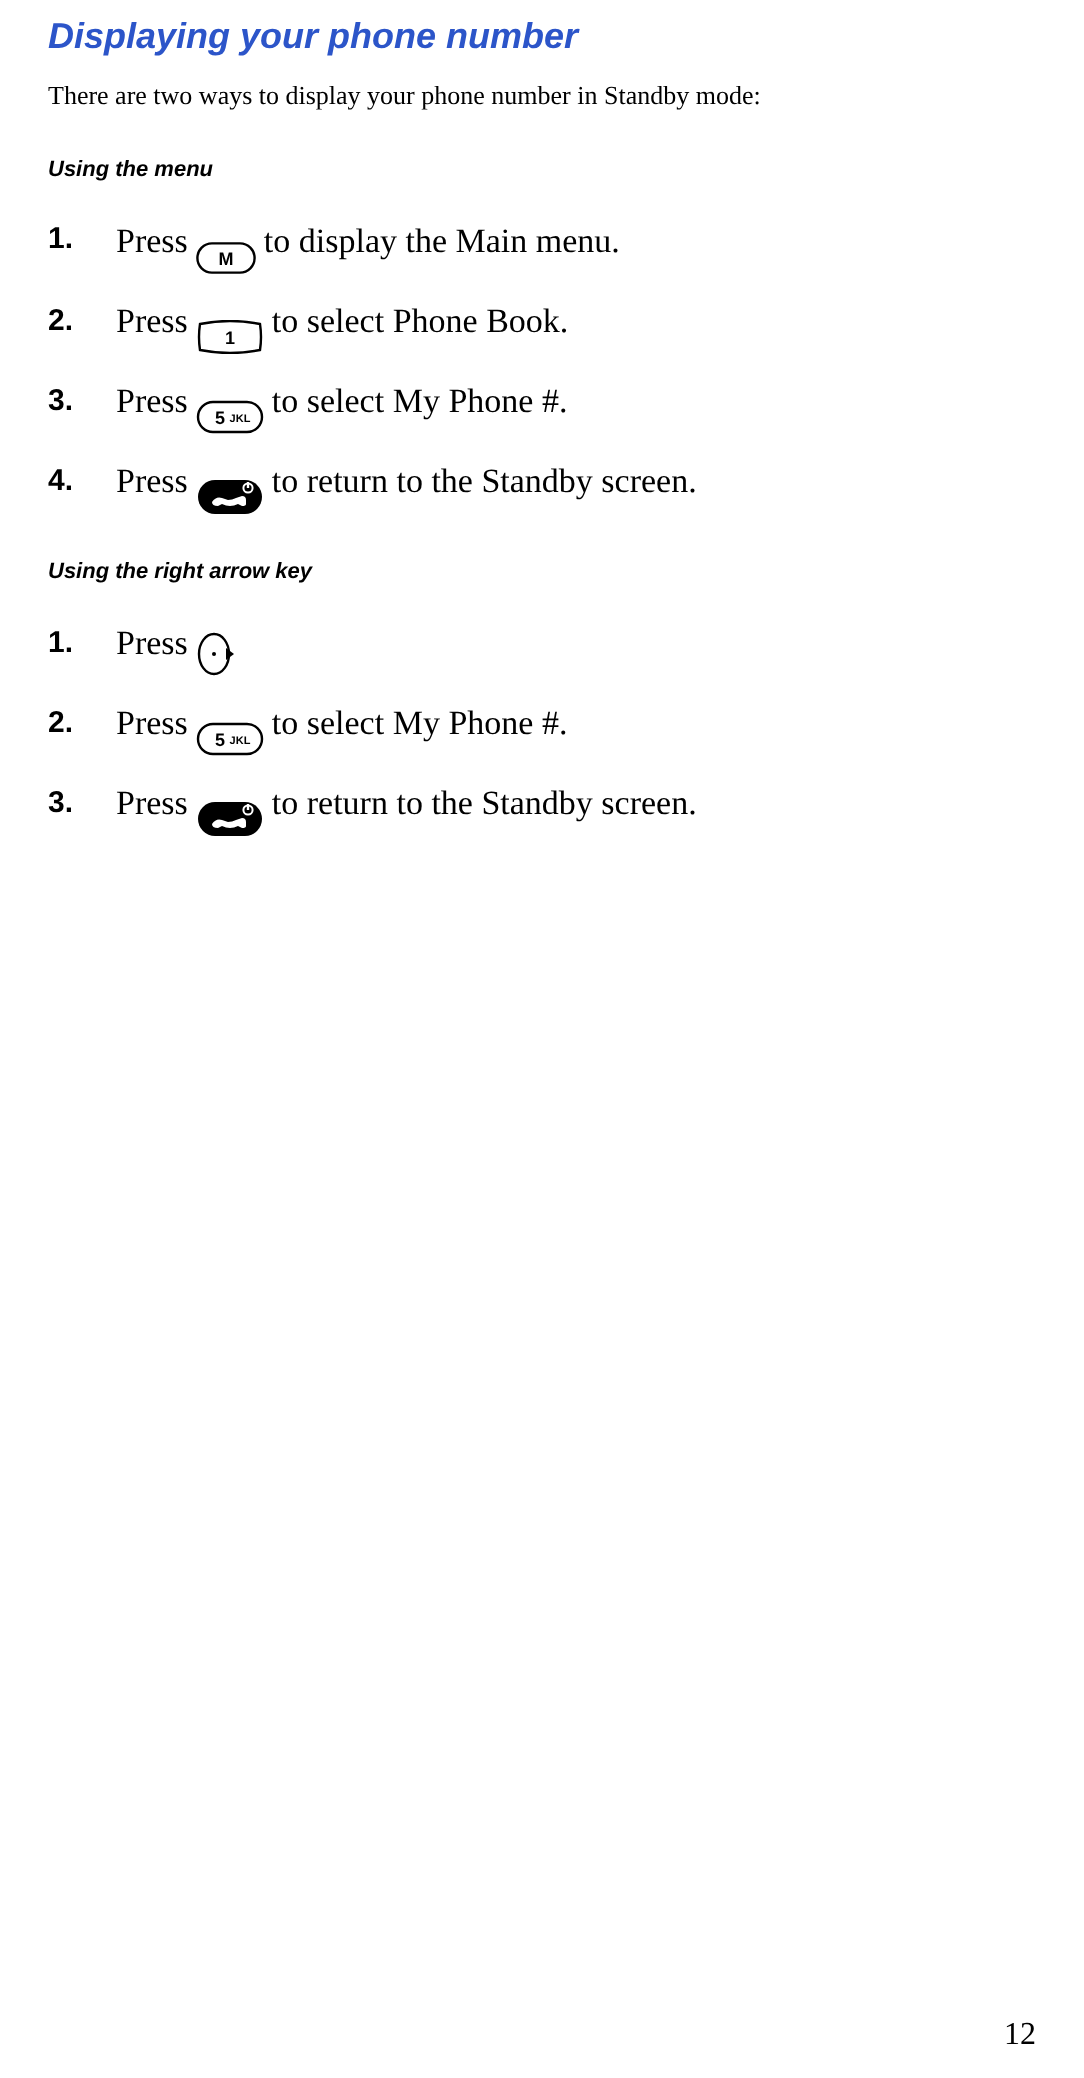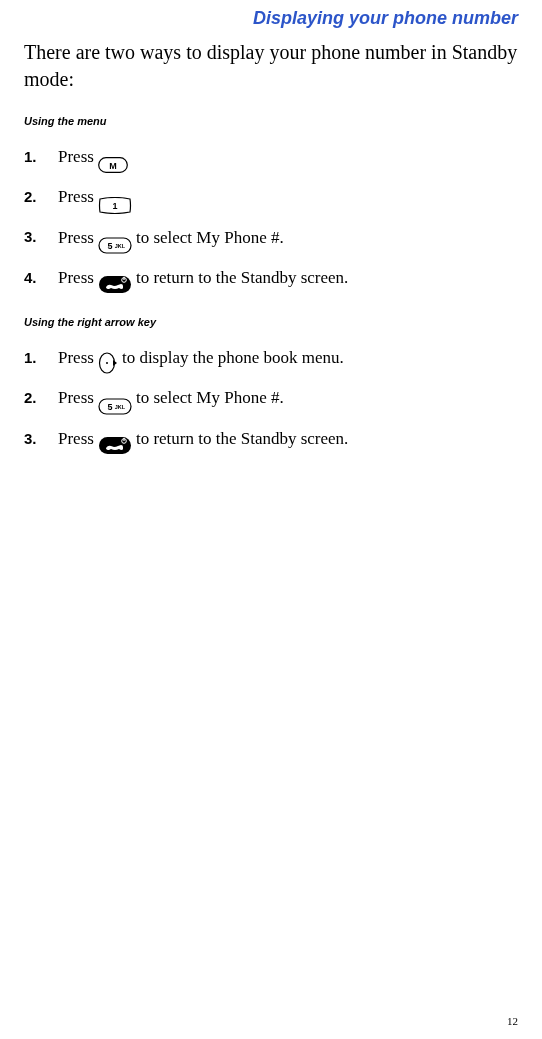--- a/index.html
+++ b/index.html
@@ -12,24 +12,23 @@
       padding: 8px 24px 12px 24px;
       position: relative;
     }
     .section-title {
       font-family: Verdana, Geneva, sans-serif;
       font-weight: bold;
       font-style: italic;
       color: #2c55c9;
       font-size: 18px;
       margin-bottom: 10px;
-      text-align: right;
     }
     .intro {
-      font-size: 20px;
+      font-size: 13px;
       line-height: 1.35;
       margin-bottom: 22px;
     }
     .sub-heading {
       font-family: Verdana, Geneva, sans-serif;
       font-weight: bold;
       font-style: italic;
       font-size: 11px;
       margin-bottom: 14px;
     }
@@ -61,21 +60,21 @@
       display: inline-flex;
       align-items: center;
       justify-content: center;
       margin: 0 4px;
       vertical-align: middle;
     }
     .page-num {
       position: absolute;
       bottom: 12px;
       right: 24px;
-      font-size: 11px;
+      font-size: 16px;
     }
   </style>
 </head>
 <body>
 
 <h2 class="section-title">Displaying your phone number</h2>
 
 <p class="intro">There are two ways to display your phone number in Standby mode:</p>
 
 <h3 class="sub-heading">Using the menu</h3>
@@ -84,32 +83,34 @@
   <li>
     <span class="step-num">1.</span>
     <span class="step-text">
       <span>Press </span>
       <span class="key-icon">
         <svg width="30" height="16" viewBox="0 0 30 16">
           <rect x="0.7" y="0.7" width="28.6" height="14.6" rx="7.3" fill="none" stroke="#000" stroke-width="1.2"></rect>
           <text x="15" y="11.5" text-anchor="middle" font-family="Arial" font-size="9" font-weight="bold">M</text>
         </svg>
       </span>
+      <span> to display the Main menu.</span>
     </span>
   </li>
   <li>
     <span class="step-num">2.</span>
     <span class="step-text">
       <span>Press </span>
       <span class="key-icon">
         <svg width="34" height="17" viewBox="0 0 34 17">
           <path d="M2,2 Q17,-1 32,2 Q33,8.5 32,15 Q17,18 2,15 Q1,8.5 2,2 Z" fill="none" stroke="#000" stroke-width="1.2"></path>
           <text x="17" y="12" text-anchor="middle" font-family="Arial" font-size="9" font-weight="bold">1</text>
         </svg>
       </span>
+      <span> to select Phone Book.</span>
     </span>
   </li>
   <li>
     <span class="step-num">3.</span>
     <span class="step-text">
       <span>Press </span>
       <span class="key-icon">
         <svg width="34" height="17" viewBox="0 0 34 17">
           <rect x="1" y="1" width="32" height="15" rx="7.5" fill="none" stroke="#000" stroke-width="1.2"></rect>
           <text x="12" y="12" text-anchor="middle" font-family="Arial" font-size="9" font-weight="bold">5</text>
@@ -143,21 +144,20 @@
     <span class="step-num">1.</span>
     <span class="step-text">
       <span>Press </span>
       <span class="key-icon">
         <svg width="20" height="22" viewBox="0 0 20 22">
           <ellipse cx="9" cy="11" rx="7.5" ry="10" fill="none" stroke="#000" stroke-width="1.2"></ellipse>
           <path d="M15,8 L19,11 L15,14 Z" fill="#000"></path>
           <circle cx="9" cy="11" r="1" fill="#000"></circle>
         </svg>
       </span>
-      <span> to display the phone book menu.</span>
     </span>
   </li>
   <li>
     <span class="step-num">2.</span>
     <span class="step-text">
       <span>Press </span>
       <span class="key-icon">
         <svg width="34" height="17" viewBox="0 0 34 17">
           <rect x="1" y="1" width="32" height="15" rx="7.5" fill="none" stroke="#000" stroke-width="1.2"></rect>
           <text x="12" y="12" text-anchor="middle" font-family="Arial" font-size="9" font-weight="bold">5</text>

